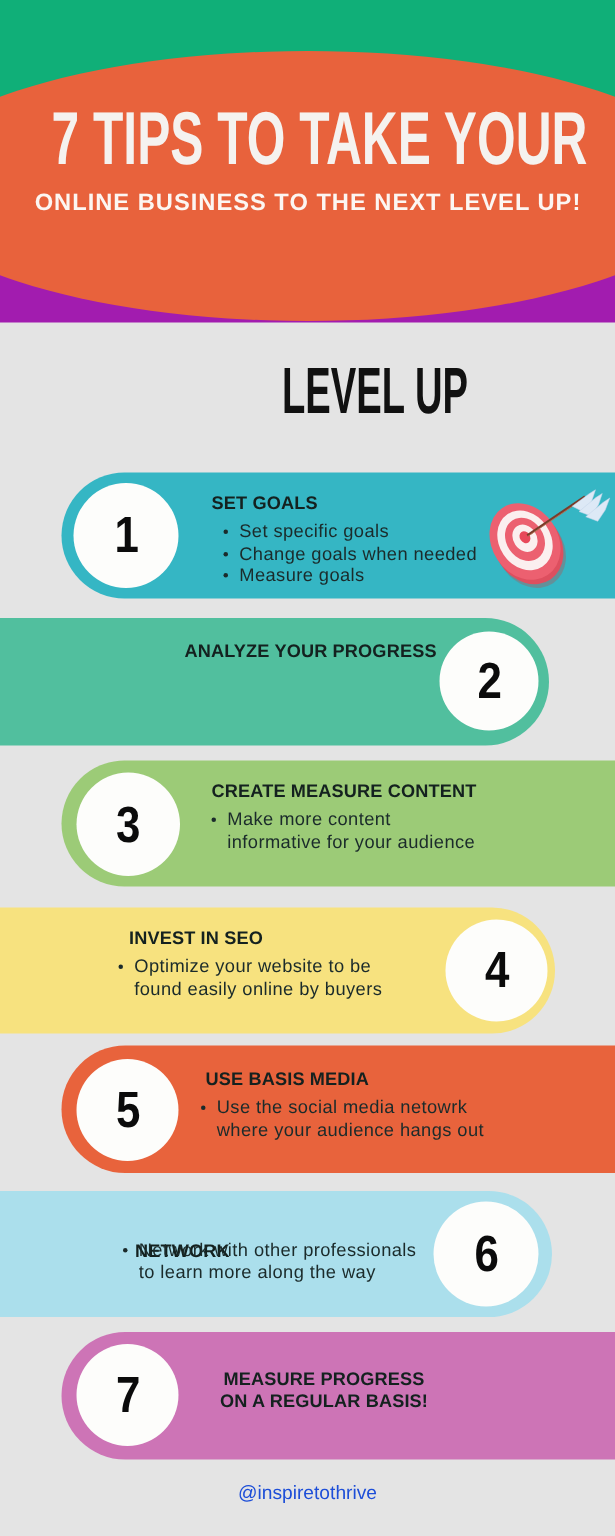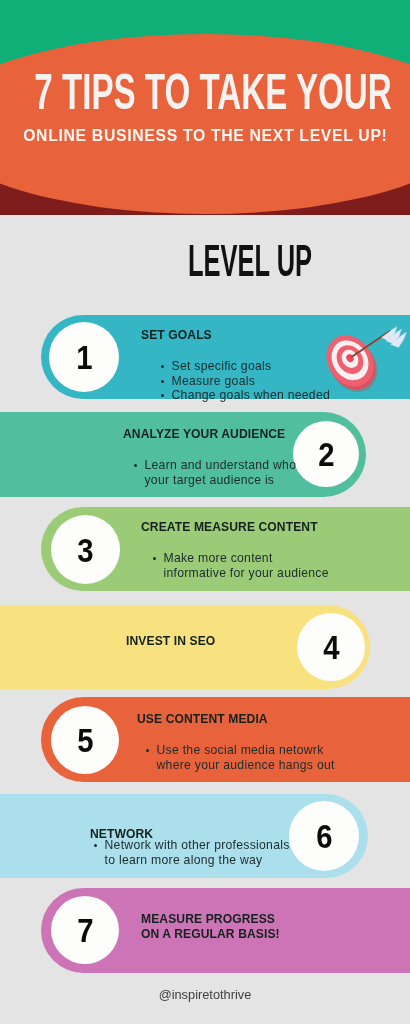--- a/index.html
+++ b/index.html
@@ -2,21 +2,21 @@
 <html><head>
 <meta charset="utf-8">
 <title>7 Tips Infographic</title>
 <style>
   html,body{margin:0;padding:0;}
   body{width:410px;height:1024px;overflow:hidden;background:#E4E4E4;
        font-family:"Liberation Sans",sans-serif;-webkit-font-smoothing:antialiased;}
   .page{position:relative;width:410px;height:1024px;overflow:hidden;background:#E4E4E4;}
 
   
-  .header{position:absolute;left:0;top:0;width:410px;height:215px;overflow:hidden;background:#7f1d1d;}
+  .header{position:absolute;left:0;top:0;width:410px;height:215px;overflow:hidden;background:#a21caf;}
   .hdr-green{position:absolute;left:0;top:0;width:410px;height:80px;background:#10AF78;}
   .hdr-ellipse{position:absolute;left:-68px;top:34px;width:546px;height:180px;
                background:#E8623C;border-radius:50%;}
   .hdr-title{position:absolute;left:-137px;top:67px;width:700px;text-align:center;
              color:#F5F2EF;font-weight:700;font-size:50px;line-height:50px;white-space:nowrap;
              transform:scaleX(0.663);}
   .hdr-sub{position:absolute;left:0;top:128px;width:410px;text-align:center;
            color:#FCF6F2;font-weight:700;font-size:15.8px;line-height:15px;letter-spacing:0.66px;
            text-indent:0.66px;}
 
@@ -25,30 +25,30 @@
                 font-size:43.5px;line-height:43px;font-weight:700;color:#111;white-space:nowrap;
                 transform:scaleX(0.585);}
 
   
   .band{position:absolute;}
   .numcircle{position:absolute;background:#FDFDFB;border-radius:50%;
              display:flex;align-items:center;justify-content:center;}
   .numcircle b{display:block;font-weight:700;font-size:34px;line-height:34px;color:#0b0b0b;
                transform:scaleX(0.86);}
   .rowtitle{position:absolute;font-weight:700;font-size:12.1px;line-height:14px;
-            color:#14211f;letter-spacing:0.1px;white-space:nowrap;}
-  .bullets{position:absolute;margin:12px;padding:0;list-style:none;
+            color:#14211f;letter-spacing:0.1px;white-space:nowrap;text-align:center;}
+  .bullets{position:absolute;margin:0;padding:0;list-style:none;
            font-size:12.2px;color:#1b2b2b;line-height:14.55px;letter-spacing:0.28px;}
   .bullets li{position:relative;padding-left:10.5px;}
   .bullets li:before{content:"";position:absolute;left:0px;top:6px;width:3px;height:3px;
                      border-radius:50%;background:currentColor;}
 
   
   .footer{position:absolute;left:0;top:987px;width:410px;text-align:center;
-          font-size:12.8px;color:#404040;}
+          font-size:12.8px;color:#1d4ed8;}
   .illus{position:absolute;overflow:hidden;}
 </style>
 </head>
 <body>
 
 <div class="page">
 
   <div class="header">
     <div class="hdr-green"></div>
     <div class="hdr-ellipse"></div>
@@ -78,53 +78,53 @@
       <g fill="#DDE9F6" stroke="#C3D4E9" stroke-width="0.35">
         <path d="M63.5 11.5 L75 3 L79 0.5 L76.5 8 L71.5 15.5 Z"></path>
         <path d="M68 15 L79.5 5.5 L83.5 3 L81 10.5 L76 18 Z"></path>
         <path d="M72.5 18.5 L84 9 L88.5 6 L85.5 14 L80.5 21.5 Z"></path>
       </g>
     </svg>
   </div>
   <div class="rowtitle" style="left:141px;top:328px;">SET GOALS</div>
   <ul class="bullets" id="b1" style="left:149px;top:347px;width:185px;">
       <li>Set specific goals</li>
+      <li>Change goals when needed</li>
       <li>Measure goals</li>
-      <li>Change goals when needed</li>
     </ul>
 
   <div class="band" style="left:0;top:412px;width:366px;height:85px;background:#51BF9E;border-radius:0 43px 43px 0;"></div>
   <div class="numcircle" style="left:293px;top:421px;width:66px;height:66px;">
     <b>2</b>
   </div>
-  <div class="rowtitle" style="left:123px;top:427px;">ANALYZE YOUR AUDIENCE</div>
-  <ul class="bullets" id="b2" style="left:122px;top:446px;width:172px;">
-      <li>Learn and understand who your target audience is</li>
-    </ul>
+  <div class="rowtitle" style="left:123px;top:427px;">ANALYZE YOUR PROGRESS</div>
 
   <div class="band" style="left:41px;top:507px;width:369px;height:84px;background:#9CCB77;border-radius:42px 0 0 42px;"></div>
   <div class="numcircle" style="left:51px;top:515px;width:69px;height:69px;">
     <b>3</b>
   </div>
   <div class="rowtitle" style="left:141px;top:520px;">CREATE MEASURE CONTENT</div>
   <ul class="bullets" id="b3" style="left:141px;top:539px;width:185px;">
       <li>Make more content informative for your audience</li>
     </ul>
 
   <div class="band" style="left:0;top:605px;width:370px;height:84px;background:#F7E27F;border-radius:0 42px 42px 0;"></div>
   <div class="numcircle" style="left:297px;top:613px;width:68px;height:68px;">
     <b>4</b>
   </div>
-  <div class="rowtitle" style="left:86px;top:634px;margin-left:40px;">INVEST IN SEO</div>
+  <div class="rowtitle" style="left:86px;top:618px;">INVEST IN SEO</div>
+  <ul class="bullets" id="b4" style="left:79px;top:637px;width:185px;">
+      <li>Optimize your website to be found easily online by buyers</li>
+    </ul>
 
   <div class="band" style="left:41px;top:697px;width:369px;height:85px;background:#E8633C;border-radius:43px 0 0 43px;"></div>
   <div class="numcircle" style="left:51px;top:706px;width:68px;height:68px;">
     <b>5</b>
   </div>
-  <div class="rowtitle" style="left:137px;top:712px;">USE CONTENT MEDIA</div>
+  <div class="rowtitle" style="left:137px;top:712px;">USE BASIS MEDIA</div>
   <ul class="bullets" id="b5" style="left:134px;top:731px;width:190px;">
       <li>Use the social media netowrk where your audience hangs out</li>
     </ul>
 
   <div class="band" style="left:0;top:794px;width:368px;height:84px;background:#ABDFEC;border-radius:0 42px 42px 0;"></div>
   <div class="numcircle" style="left:289px;top:801px;width:70px;height:70px;">
     <b>6</b>
   </div>
   <div class="rowtitle" style="left:90px;top:807px;margin-top:20px;">NETWORK</div>
   <ul class="bullets" id="b6" style="left:82px;top:826px;width:200px;">

